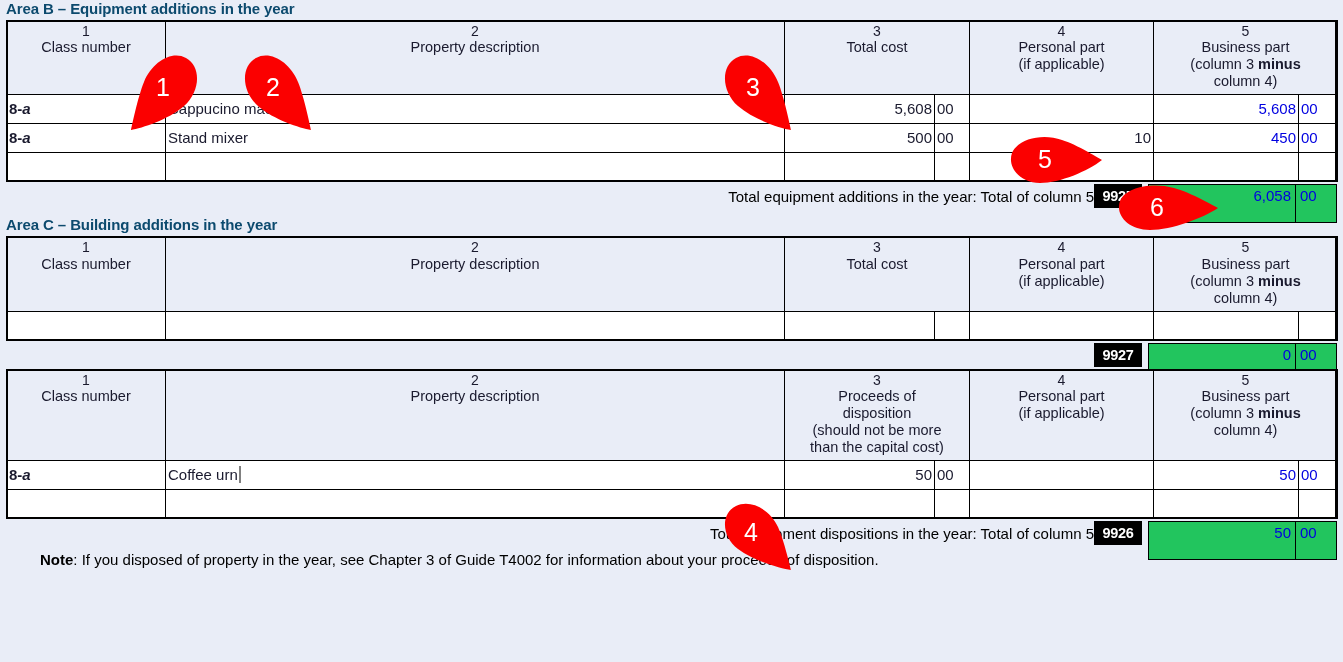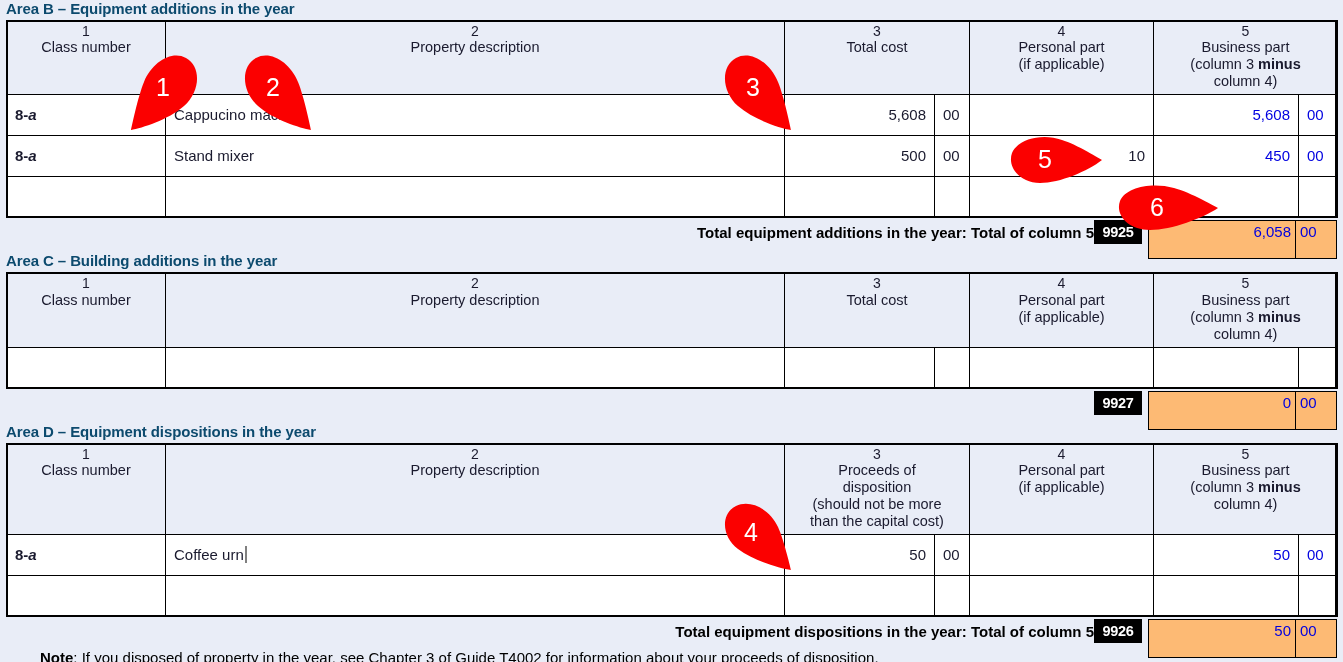--- a/index.html
+++ b/index.html
@@ -35,21 +35,21 @@
   
   table.form {
     border-collapse: collapse;
     width: 1331px;
     margin: 0 0 0 6px;
     table-layout: fixed;
     background: #fff;
   }
   table.form td {
     border: 1px solid #000;
-    padding: 8px;
+    padding: 2px;
     vertical-align: top;
   }
   table.form td.hdr {
     background: #e9edf7;
     text-align: center;
     vertical-align: top;
     padding: 2px 3px 4px 3px;
     line-height: 1.18;
     font-size: 14.5px;
     border: 1px solid #000;
@@ -104,21 +104,21 @@
     height: 26px;
     margin: 2px 0 0 6px;
     width: 1331px;
   }
   .total-label {
     position: absolute;
     right: 243px;
     top: 0;
     height: 26px;
     line-height: 26px;
-    font-weight: bold;
+    font-weight: normal;
     font-size: 15px;
     color: #000;
     white-space: nowrap;
   }
   .codebox {
     position: absolute;
     top: 0;
     width: 48px;
     height: 24px;
     background: #000;
@@ -126,21 +126,21 @@
     font-weight: bold;
     font-size: 14.5px;
     line-height: 24px;
     text-align: center;
     letter-spacing: -0.3px;
   }
   .totalbox {
     position: absolute;
     top: 0;
     height: 39px;
-    background: #fdba74;
+    background: #22c55e;
     border: 1px solid #000;
     box-sizing: border-box;
   }
   .totalbox .dollars {
     position: absolute;
     left: 0; top: 0; bottom: 0;
     right: 41px;
     text-align: right;
     padding-right: 4px;
     line-height: 22px;
@@ -320,21 +320,20 @@
       </table>
   </div>
   <div class="totalrow">
     <span class="codebox" style="left:1088px;">9927</span>
     <span class="totalbox" style="left:1142px; width:189px;">
       <span class="dollars">0</span>
       <span class="cents">00</span>
     </span>
   </div>
 
-  <div class="area-title" style="margin-top:6px;">Area D – Equipment dispositions in the year</div>
   <div class="tblwrap">
   <table class="form">
     <colgroup>
       <col style="width:159px">
           <col style="width:619px">
       <col style="width:150px">
           <col style="width:35px">
       <col style="width:184px">
       <col style="width:145px">
           <col style="width:39px">

